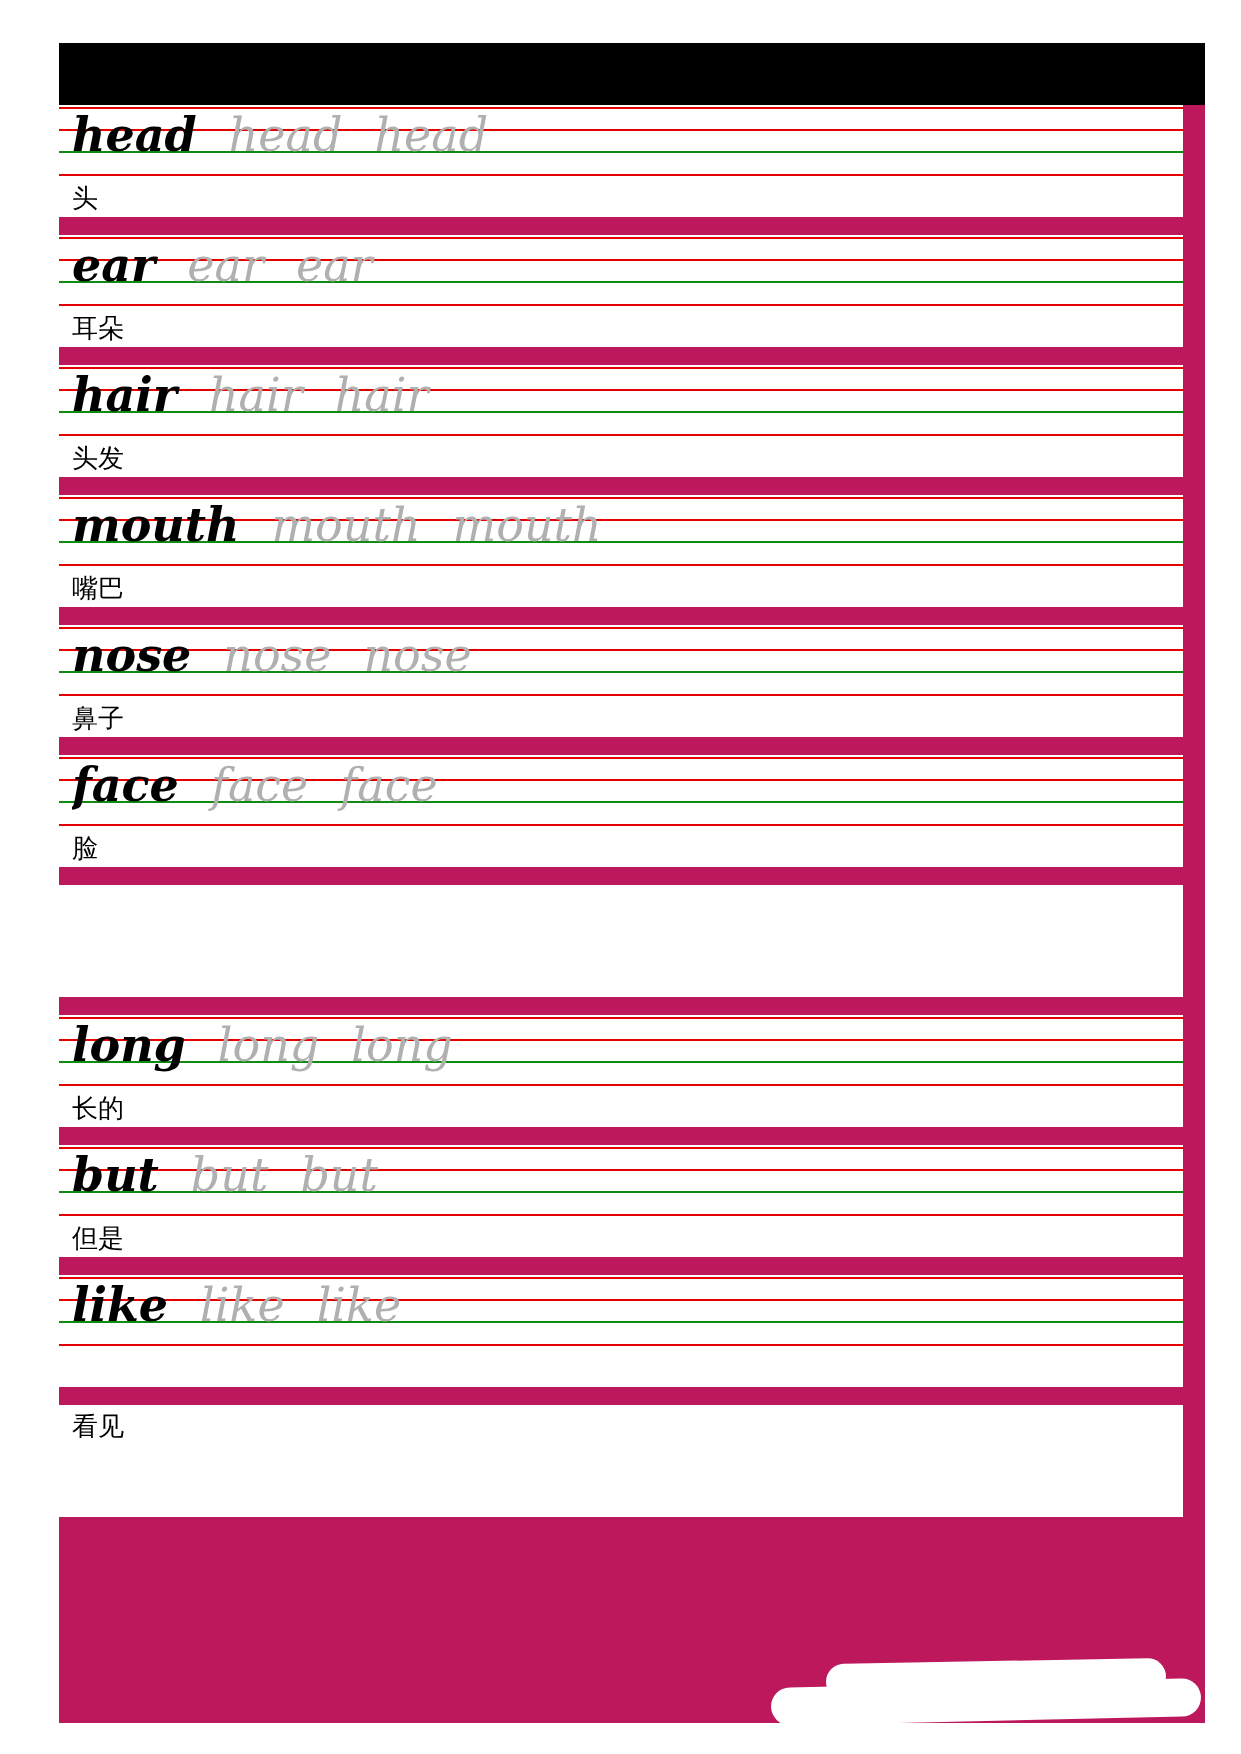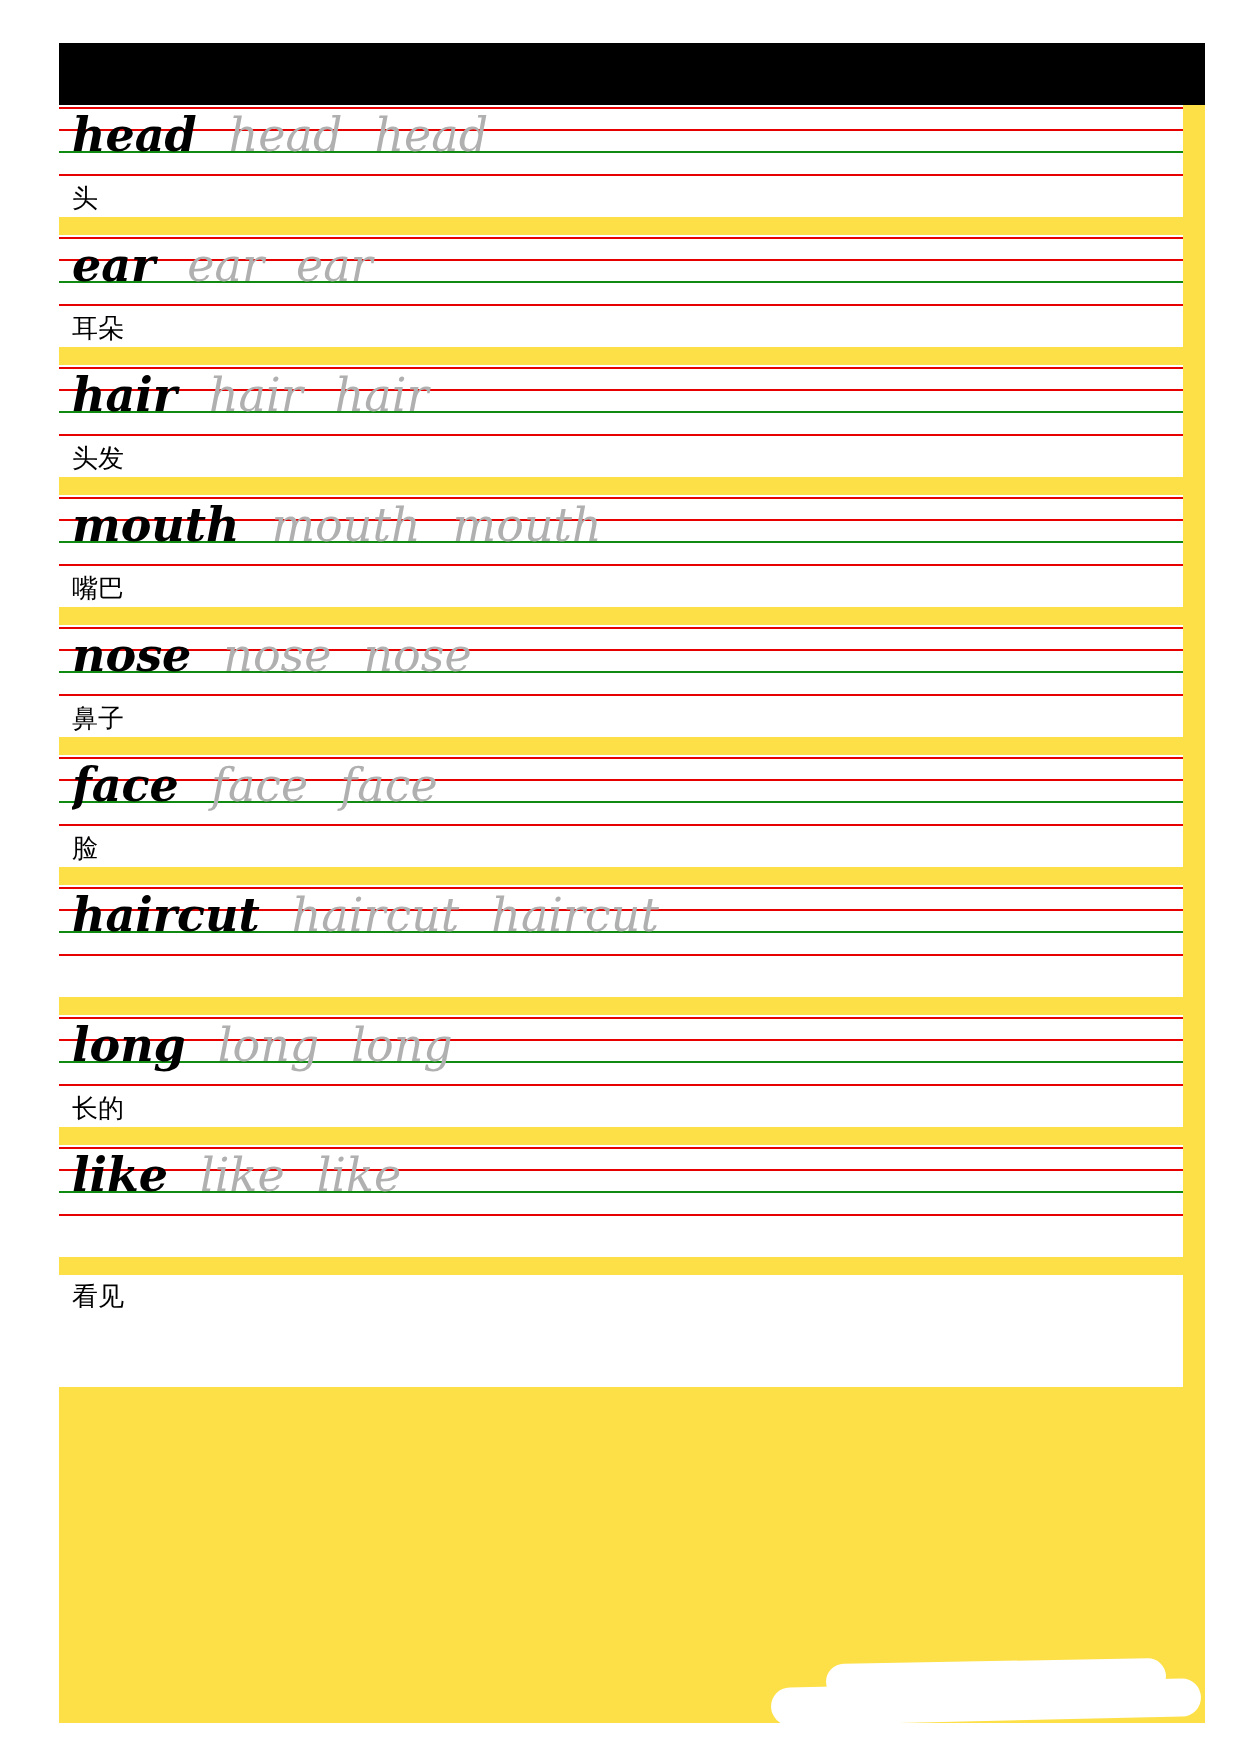--- a/index.html
+++ b/index.html
@@ -14,21 +14,21 @@
     background: #ffffff;
     overflow: hidden;
     font-family: "DejaVu Sans", sans-serif;
   }
   .page {
     position: absolute;
     left: 59px;
     top: 43px;
     width: 1146px;
     height: 1680px;
-    background: #fde047;
+    background: #be185d;
   }
   .header-bar {
     width: 100%;
     height: 62px;
     background: #000000;
   }
   .row-block {
     width: 1124px;
     height: 112px;
     background: #ffffff;
@@ -189,44 +189,47 @@
       <div class="gl green l3"></div>
       <div class="gl red l4"></div>
       <div class="words">
         <span class="word-main">face</span><span class="word-trace">face</span><span class="word-trace">face</span>
       </div>
     </div>
     <div class="cn">脸</div>
   </div>
 
   <div class="row-block">
-    <div class="guides">
-      <div class="gl red l1"></div>
-      <div class="gl red l2"></div>
-      <div class="gl green l3"></div>
-      <div class="gl red l4"></div>
-      <div class="words">
-        <span class="word-main">haircut</span><span class="word-trace">haircut</span><span class="word-trace">haircut</span>
-      </div>
-    </div>
   </div>
 
   <div class="row-block">
     <div class="guides">
       <div class="gl red l1"></div>
       <div class="gl red l2"></div>
       <div class="gl green l3"></div>
       <div class="gl red l4"></div>
       <div class="words">
         <span class="word-main">long</span><span class="word-trace">long</span><span class="word-trace">long</span>
       </div>
     </div>
     <div class="cn">长的</div>
   </div>
 
+  <div class="row-block">
+    <div class="guides">
+      <div class="gl red l1"></div>
+      <div class="gl red l2"></div>
+      <div class="gl green l3"></div>
+      <div class="gl red l4"></div>
+      <div class="words">
+        <span class="word-main">but</span><span class="word-trace">but</span><span class="word-trace">but</span>
+      </div>
+    </div>
+    <div class="cn">但是</div>
+  </div>
 
   <div class="row-block">
     <div class="guides">
       <div class="gl red l1"></div>
       <div class="gl red l2"></div>
       <div class="gl green l3"></div>
       <div class="gl red l4"></div>
       <div class="words">
         <span class="word-main">like</span><span class="word-trace">like</span><span class="word-trace">like</span>
       </div>

